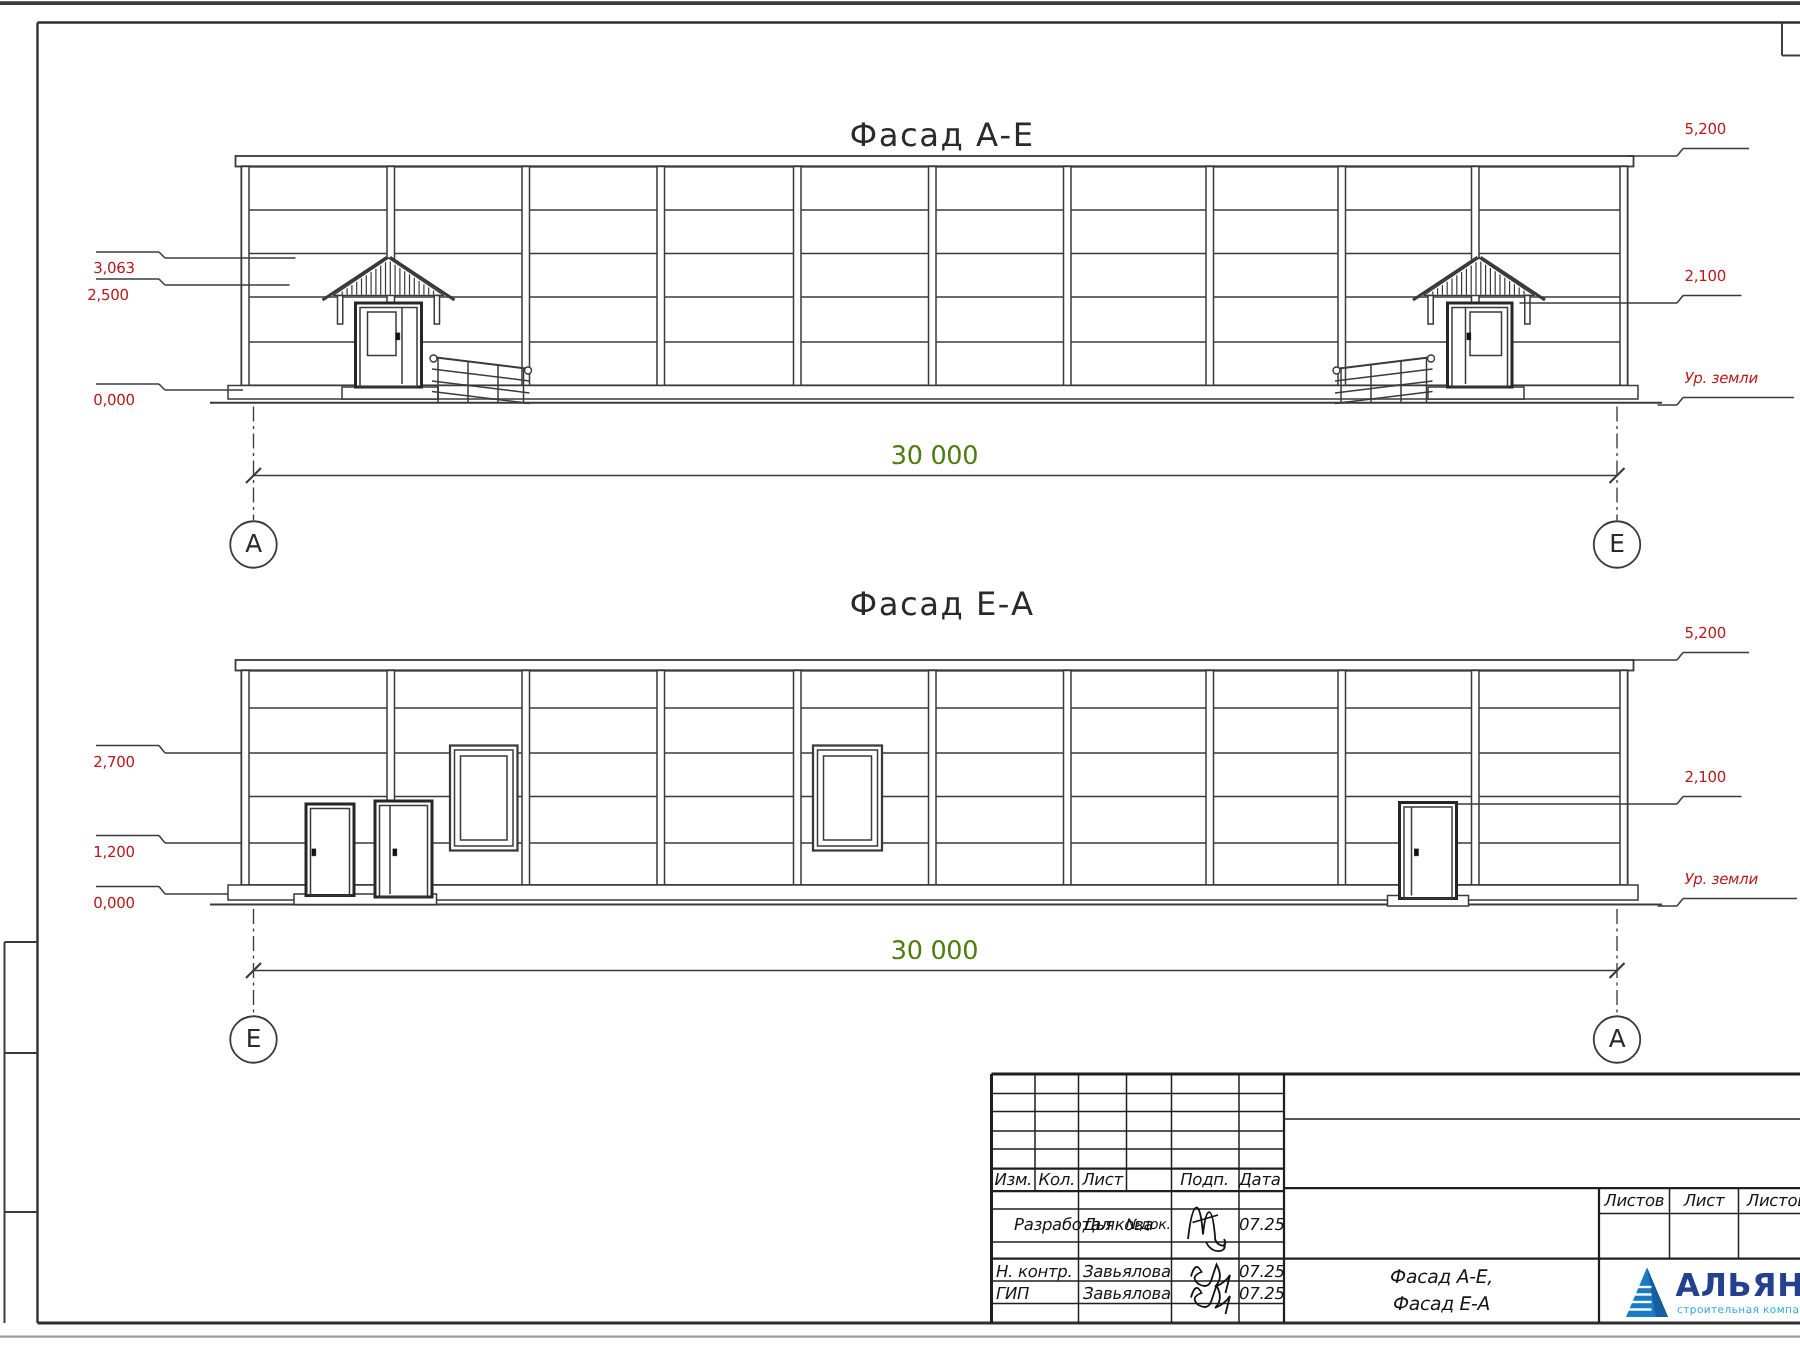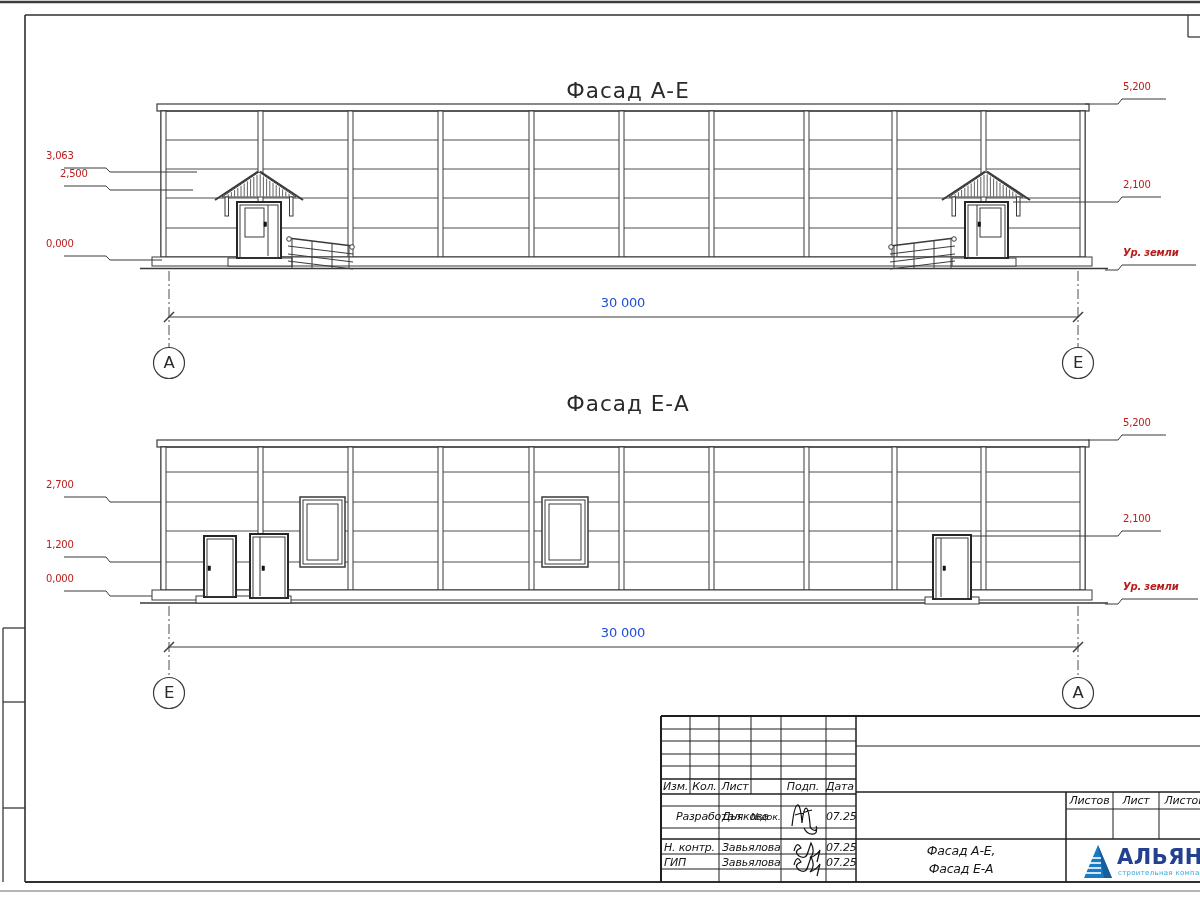--- a/index.html
+++ b/index.html
@@ -1,25 +1,25 @@
 <!DOCTYPE html>
 <html><head>
 <meta charset="utf-8">
 <style>
   html,body{margin:0;padding:0;background:#fff;}
   .page{position:relative;width:1200px;height:900px;background:#ffffff;overflow:hidden;
         font-family:"DejaVu Sans",sans-serif;}
   svg{position:absolute;left:0;top:0;}
   .lbl{position:absolute;line-height:1;white-space:nowrap;color:#b91c1c;
        font-size:10px;letter-spacing:-0.2px;}
-  .r{text-align:left;}
+  .r{text-align:center;margin-top:24px;}
   .c{text-align:center;}
-  .it{font-style:italic;font-weight:bold;}
+  .it{font-style:italic;}
   .big{font-size:21.5px;letter-spacing:1px;color:#2a2a2a;}
-  .dim{font-size:13px;color:#1d4ed8;}
+  .dim{font-size:17px;color:#4d7c0f;}
   .axis{font-size:16.5px;color:#2a2a2a;}
   .tb{position:absolute;line-height:1;white-space:nowrap;font-style:italic;
       font-size:11px;color:#141414;letter-spacing:-0.2px;}
   .tbs{font-size:9.5px;}
   .doc{font-size:12.5px;}
   .logo-main{position:absolute;line-height:1;font-weight:bold;font-size:21px;
       letter-spacing:0.5px;white-space:nowrap;}
   .logo-sub{position:absolute;line-height:1;font-size:7px;letter-spacing:0.3px;white-space:nowrap;}
 </style>
 </head>
@@ -263,21 +263,21 @@
       <polygon points="1098,845 1084,878 1112,878" fill="#1a7bc4" stroke="none" stroke-width="1"></polygon>
       <polygon points="1098,845 1104,878 1112,878" fill="#155f9e" stroke="none" stroke-width="1"></polygon>
       <line x1="1083" y1="858" x2="1101" y2="858" stroke="#fff" stroke-width="1.6"></line>
       <line x1="1083" y1="863" x2="1101" y2="863" stroke="#fff" stroke-width="1.6"></line>
       <line x1="1083" y1="868" x2="1101" y2="868" stroke="#fff" stroke-width="1.6"></line>
       <line x1="1083" y1="873" x2="1101" y2="873" stroke="#fff" stroke-width="1.6"></line>
     </svg>
 
   <span class="lbl big c" style="left:478px;top:57px;width:300px;margin-top:23px;">Фасад А-Е</span>
   <span class="lbl r" style="left:46px;top:151px;width:60px;">3,063</span>
-  <span class="lbl r" style="left:60px;top:169px;width:60px;">2,500</span>
+  <span class="lbl r" style="left:42px;top:169px;width:60px;">2,500</span>
   <span class="lbl r" style="left:46px;top:239px;width:60px;">0,000</span>
   <span class="lbl" style="left:1123px;top:82px;">5,200</span>
   <span class="lbl" style="left:1123px;top:180px;">2,100</span>
   <span class="lbl it" style="left:1123px;top:248px;">Ур. земли</span>
   <span class="lbl dim c" style="left:558px;top:296px;width:130px;">30 000</span>
   <span class="lbl axis c" style="left:149px;top:355px;width:40px;">А</span>
   <span class="lbl axis c" style="left:1058px;top:355px;width:40px;">Е</span>
 
   <span class="lbl big c" style="left:478px;top:393px;width:300px;">Фасад Е-А</span>
   <span class="lbl r" style="left:46px;top:480px;width:60px;">2,700</span>

